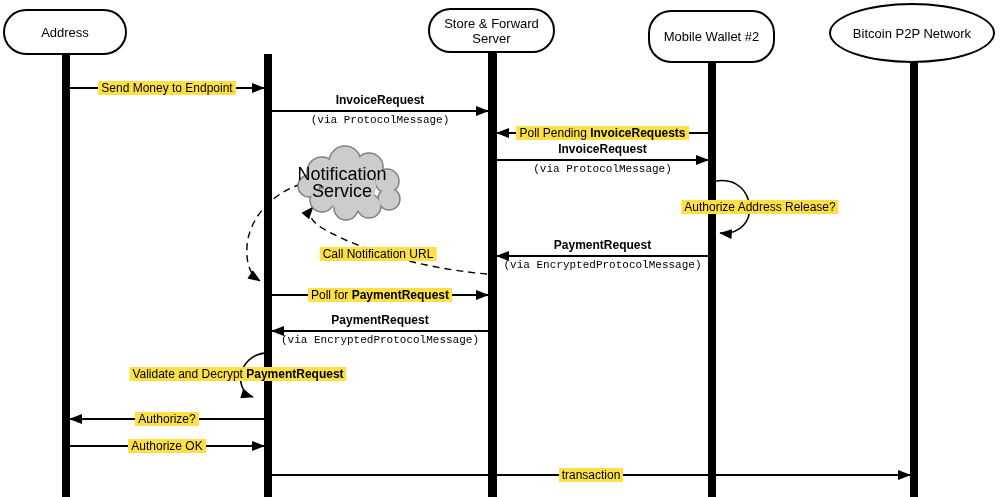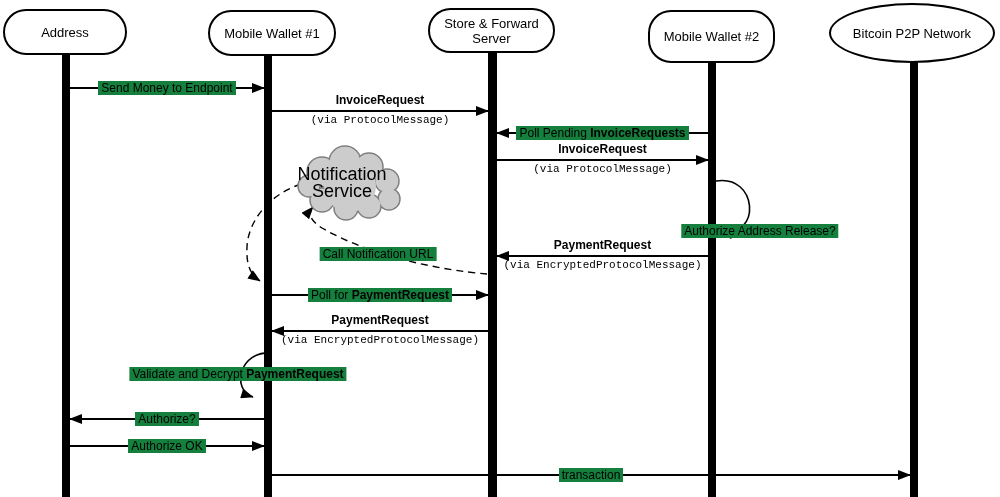--- a/index.html
+++ b/index.html
@@ -31,21 +31,21 @@
   .msg { position:absolute; height:0; z-index:3; }
   .msg .line { position:absolute; left:0; right:0; top:0; height:2px; background:#000; }
   .arrow-r { position:absolute; right:-1px; top:-4px; width:0; height:0;
              border-top:5px solid transparent; border-bottom:5px solid transparent;
              border-left:13px solid #000; }
   .arrow-l { position:absolute; left:-1px; top:-4px; width:0; height:0;
              border-top:5px solid transparent; border-bottom:5px solid transparent;
              border-right:13px solid #000; }
   .lbl-on  { position:absolute; left:0; right:0; top:-6px; text-align:center;
              font-size:12px; line-height:14px; white-space:nowrap; }
-  .lbl-bg  { background:#15803d; padding:0 3px; }
+  .lbl-bg  { background:#fde047; padding:0 3px; }
   .lbl-above { position:absolute; left:0; right:0; top:-16px; text-align:center;
                font-size:12px; font-weight:bold; line-height:13px; white-space:nowrap; }
   .lbl-below { position:absolute; left:0; right:0; top:4px; text-align:center;
                font-size:11px; line-height:12px; white-space:nowrap;font-family:Liberation Mono, monospace; }
   .float-lbl { position:absolute; transform:translate(-50%,-50%); font-size:12px;
                white-space:nowrap; z-index:3; }
   .cloud-text { position:absolute; left:293px; top:166px; width:98px; text-align:center;
                 font-size:18px; line-height:17px; z-index:3; }
   b { font-weight:bold; }
 </style>
@@ -103,23 +103,20 @@
   </svg>
 
   <div class="cloud-text">
     <div>Notification</div>
     <div>Service</div>
   </div>
 
   <div class="actor" id="actor-customer">
     <span>Address</span>
   </div>
-  <div class="actor" id="actor-wallet1">
-    <span>Mobile Wallet #1</span>
-  </div>
   <div class="actor" id="actor-server">
     <span>Store &amp; Forward Server</span>
   </div>
   <div class="actor" id="actor-wallet2">
     <span>Mobile Wallet #2</span>
   </div>
   <div class="actor" id="actor-bitcoin">
     <span>Bitcoin P2P Network</span>
   </div>
 
@@ -142,21 +139,21 @@
     <div class="lbl-on"><span class="lbl-bg"><span>Poll Pending </span><b>InvoiceRequests</b></span></div>
   </div>
 
   <div class="msg" style="left:497px; top:159px; width:211px;">
     <div class="line"></div>
     <div class="arrow-r"></div>
     <div class="lbl-above">InvoiceRequest</div>
     <div class="lbl-below">(via ProtocolMessage)</div>
   </div>
 
-  <div class="float-lbl" style="left:760px; top:207px;margin-top:24px;">
+  <div class="float-lbl" style="left:760px; top:207px;">
     <span class="lbl-bg">Authorize Address Release?</span>
   </div>
 
   <div class="msg" style="left:497px; top:255px; width:211px;">
     <div class="line"></div>
     <div class="arrow-l"></div>
     <div class="lbl-above">PaymentRequest</div>
     <div class="lbl-below">(via EncryptedProtocolMessage)</div>
   </div>
 

